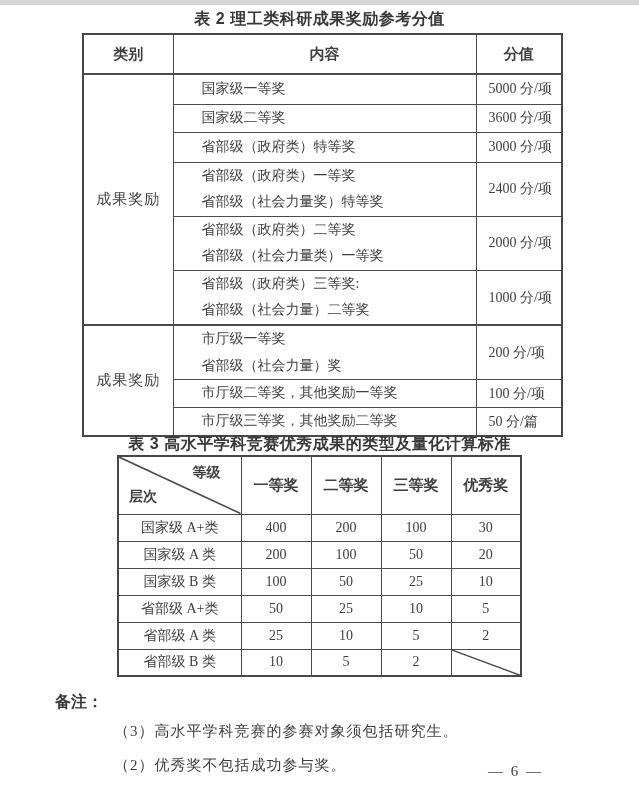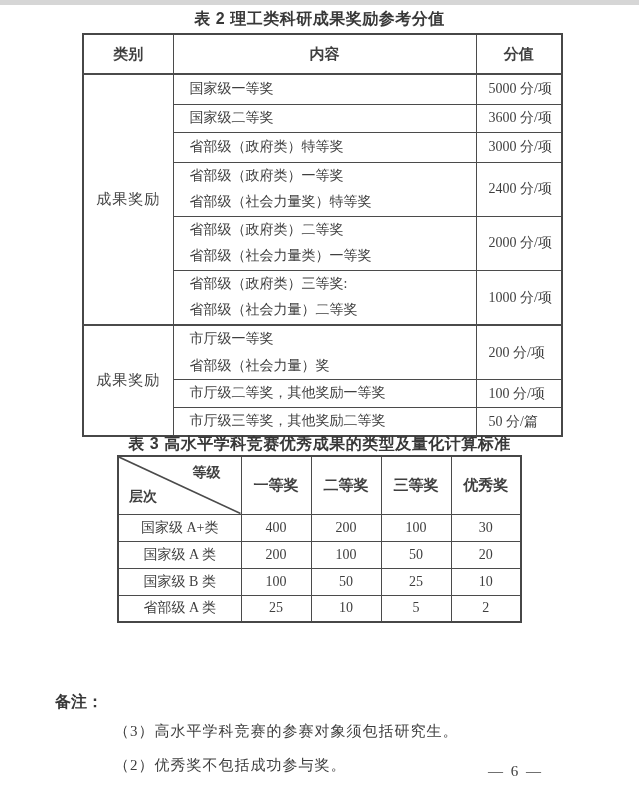--- a/index.html
+++ b/index.html
@@ -34,21 +34,21 @@
   #table2 th {
     font-family: "Liberation Sans", "DejaVu Sans", sans-serif;
     font-weight: bold; font-size: 15px; color: #3f3f3f;
     text-align: center; border-bottom-width: 2px;
   }
   #table2 { border: 2px solid #474747; }
   #table2 td { font-size: 14px; color: #3f3f3f; }
   #table2 td.cat {
     text-align: center; font-size: 15px; letter-spacing: 1px;
   }
-  #table2 td.content { padding-left: 16px; line-height: 1.9; }
+  #table2 td.content { padding-left: 28px; line-height: 1.9; }
   #table2 td.score { padding-left: 12px; line-height: 1.4; }
   #table2 tr.group-start td { border-top-width: 2px; }
 
   
   #table3 { position: absolute; left: 117px; top: 455px; width: 403px; border: 2px solid #474747; }
   #table3 th {
     font-family: "Liberation Sans", "DejaVu Sans", sans-serif;
     font-weight: bold; font-size: 15px; color: #3f3f3f; text-align: center;
   }
   #table3 td { font-size: 14px; text-align: center; color: #3f3f3f; }
@@ -193,25 +193,43 @@
     <td>20</td>
   </tr>
   <tr style="height:27px">
     <td>国家级 B 类</td>
     <td>100</td>
     <td>50</td>
     <td>25</td>
     <td>10</td>
   </tr>
   <tr style="height:27px">
+    <td>省部级 A+类</td>
+    <td>50</td>
+    <td>25</td>
+    <td>10</td>
+    <td>5</td>
+  </tr>
+  <tr style="height:27px">
     <td>省部级 A 类</td>
     <td>25</td>
     <td>10</td>
     <td>5</td>
     <td>2</td>
+  </tr>
+  <tr style="height:27px">
+    <td>省部级 B 类</td>
+    <td>10</td>
+    <td>5</td>
+    <td>2</td>
+    <td class="slash-cell">
+      <svg viewBox="0 0 100 100" preserveAspectRatio="none">
+            <line x1="0" y1="0" x2="100" y2="100" stroke="#4b4b4b" stroke-width="1.4" vector-effect="non-scaling-stroke"></line>
+          </svg>
+    </td>
   </tr>
 </tbody>
   </table>
 
 <div id="notes-label">备注：</div>
 <div class="note-line" id="note-1">（3）高水平学科竞赛的参赛对象须包括研究生。</div>
 <div class="note-line" id="note-2">（2）优秀奖不包括成功参与奖。</div>
 <div id="page-number">— 6 —</div>
 
 </body></html>

